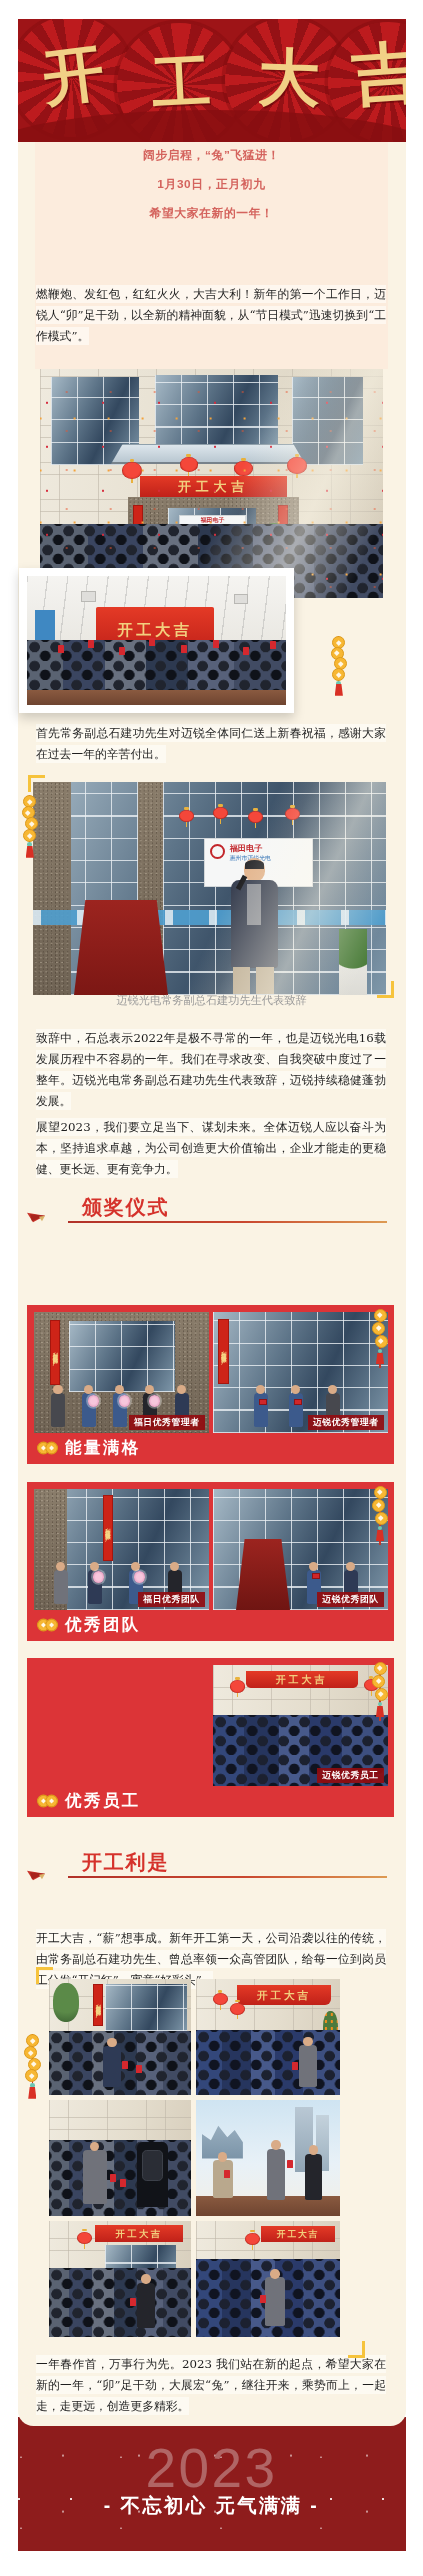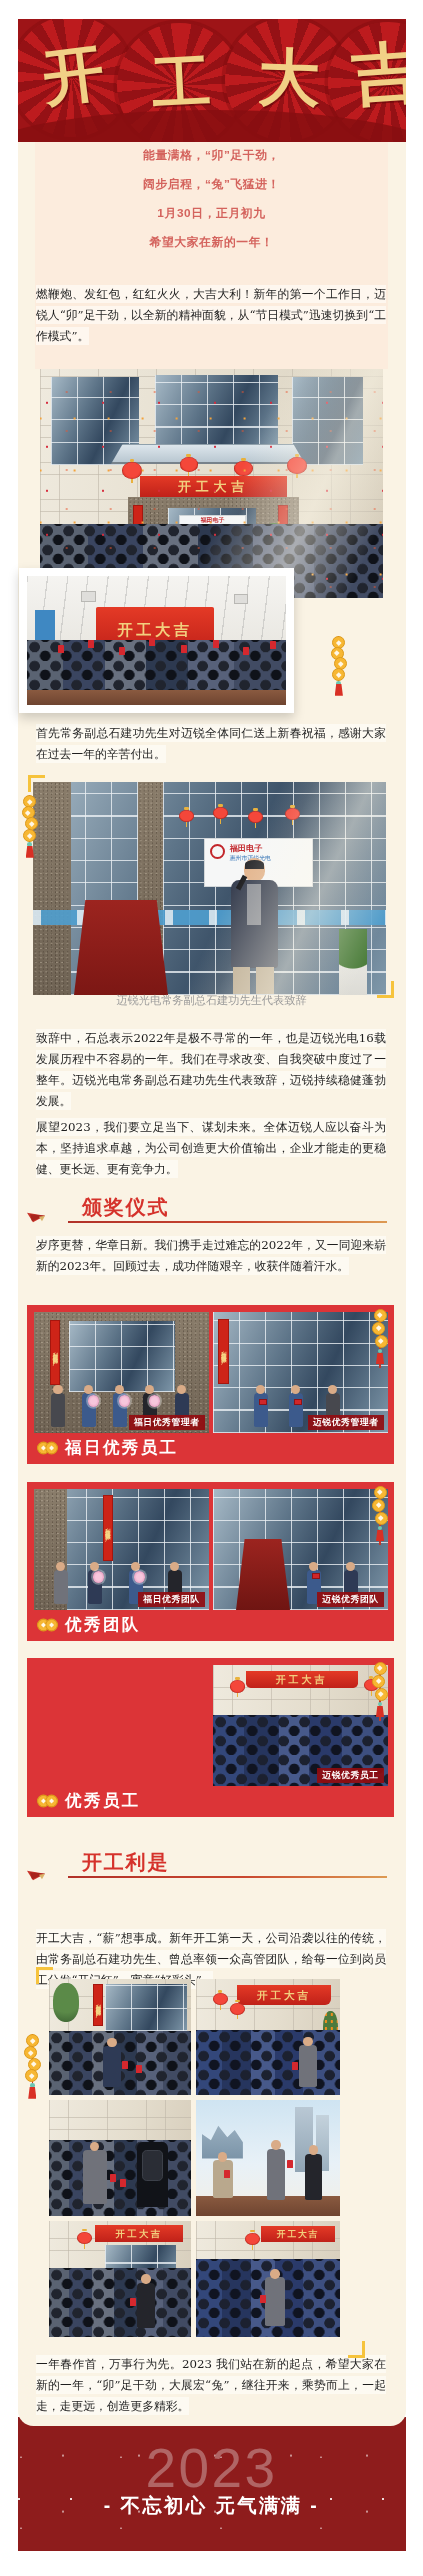--- a/index.html
+++ b/index.html
@@ -147,21 +147,20 @@
     <div class="fan" style="left:310px;top:2.4px;width:121px;height:121px;"></div>
     <div id="hero-shade"></div>
     <span class="hero-char" style="left:25px;top:25px;font-size:61px;transform:rotate(-7deg);">开</span>
     <span class="hero-char" style="left:134px;top:34px;font-size:59px;transform:rotate(-3deg);">工</span>
     <span class="hero-char" style="left:240px;top:28px;font-size:62px;transform:rotate(2deg);">大</span>
     <span class="hero-char" style="left:334px;top:21px;font-size:67px;transform:rotate(-4deg);">吉</span>
   </div>
 
   <div class="abs" style="left:35px;top:142px;width:353px;height:227px;background:#fcecdd;z-index:2;"></div>
   <div class="abs intro" style="z-index:3;">
-    <div>能量满格，“卯”足干劲，</div>
     <div>阔步启程，“兔”飞猛进！</div>
     <div>1月30日，正月初九</div>
     <div>希望大家在新的一年！</div>
   </div>
 
   <div class="abs para" style="top:284px;z-index:3;">
     <span class="hl">燃鞭炮、发红包，红红火火，大吉大利！新年的第一个工作日，迈锐人“卯”足干劲，以全新的精神面貌，从“节日模式”迅速切换到“工作模式”。</span>
   </div>
 
   <div class="photo" style="left:40px;top:369px;width:343px;height:229px;z-index:3;">
@@ -277,23 +276,20 @@
   </div>
 
   <svg class="abs origami" style="left:27px;top:1209px;z-index:3;" viewBox="0 0 40 30">
     <polygon points="0,7 36,13 12,26" fill="#c8342a"></polygon>
     <polygon points="6,10 36,13 10,24" fill="#a8241d"></polygon>
     <polygon points="24,15 36,13 30,24" fill="#d9b36a"></polygon>
   </svg>
   <div class="abs sec-title" style="left:82px;top:1197px;z-index:3;">颁奖仪式</div>
   <div class="abs sec-line" style="left:68px;top:1221px;width:319px;z-index:3;"></div>
 
-  <div class="abs para" style="top:1235px;z-index:3;">
-    <span class="hl">岁序更替，华章日新。我们携手走过难忘的2022年，又一同迎来崭新的2023年。回顾过去，成功伴随艰辛，收获伴随着汗水。</span>
-  </div>
 
   <div class="card" style="top:1305px;z-index:3;">
     <div class="ph" style="left:186px;width:175px;">
       <div class="abs glass" style="inset:0;"></div>
       <div class="couplet" style="left:5.9px;top:7px;height:65px;">利建三江财源广</div>
       <div class="pn blue" style="left:41px;bottom:5.9px;"></div>
       <div class="pn blue" style="left:76px;bottom:5.9px;"></div>
       <div class="pn leather" style="left:113px;bottom:5.9px;"></div>
       <div class="cert" style="left:46px;bottom:28px;"></div>
       <div class="cert" style="left:81px;bottom:28px;"></div>
@@ -313,21 +309,21 @@
       <div class="bq" style="left:115px;bottom:26px;"></div>
       <div class="p-label">福日优秀管理者</div>
     </div>
     <div class="cap">
       <svg class="coin8" viewBox="0 0 36 24">
         <circle cx="11" cy="12" r="10" fill="#f7b733" stroke="#dd9a1b" stroke-width="2"></circle>
         <circle cx="25" cy="12" r="10" fill="#f7b733" stroke="#dd9a1b" stroke-width="2"></circle>
         <rect x="8" y="9" width="6" height="6" fill="#fff7e6" transform="rotate(45 11 12)"></rect>
         <rect x="22" y="9" width="6" height="6" fill="#fff7e6" transform="rotate(45 25 12)"></rect>
       </svg>
-      <span class="cap-text">福日优秀员工</span>
+      <span class="cap-text">能量满格</span>
     </div>
     <div class="tassel" style="right:4.7px;top:3.5px;height:59px;">
       <div class="string"></div>
       <div class="coin" style="top:0;"></div>
       <div class="coin" style="top:13px;margin-left:-7.6px;"></div>
       <div class="coin" style="top:26px;margin-left:-5.3px;"></div>
       <div class="bead" style="top:40px;"></div>
       <div class="fringe" style="top:44px;"></div>
     </div>
   </div>

